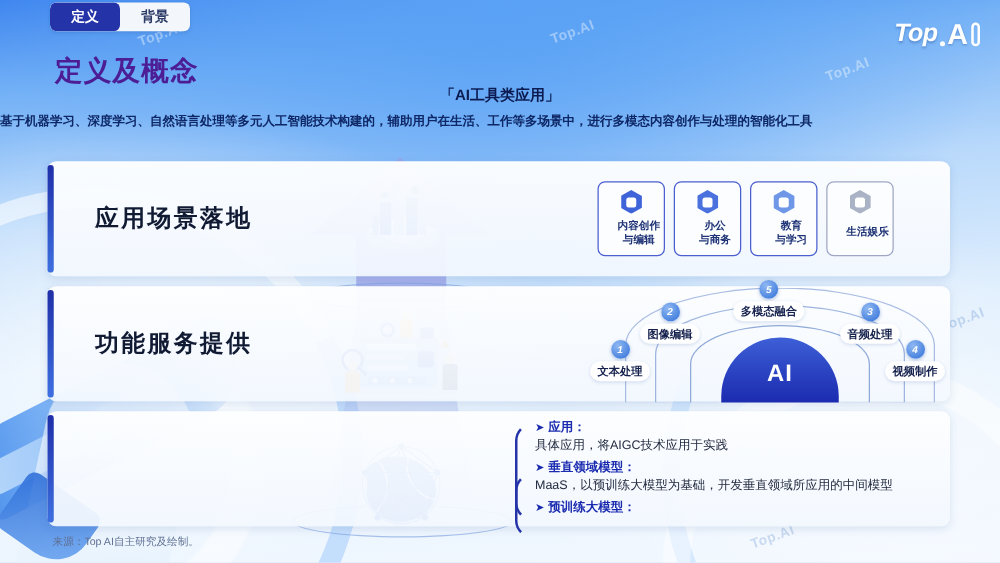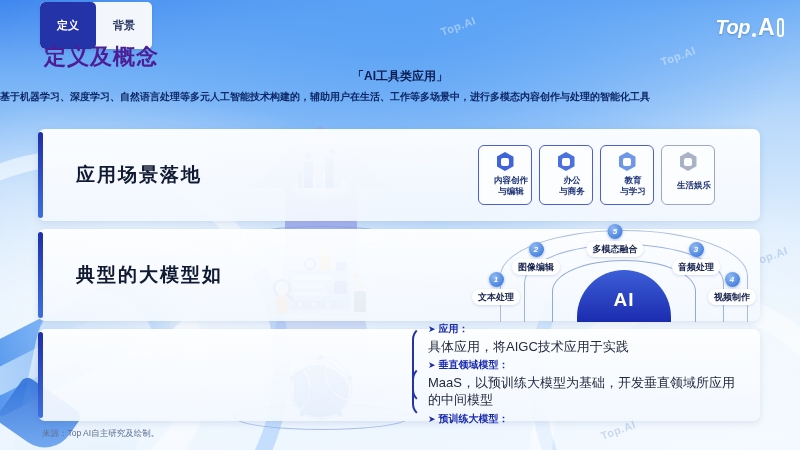--- a/index.html
+++ b/index.html
@@ -45,21 +45,21 @@
            transform:rotate(35deg); opacity:.9; }
 
   
   .wm { position:absolute; color:rgba(255,255,255,.40); font-weight:700;
         font-size:11px; letter-spacing:.5px; transform:rotate(-20deg); user-select:none; }
 
   
   .tabs { position:absolute; left:40px; top:2px; display:flex;
           background:#f3f6fb; border-radius:5px; overflow:hidden;
           box-shadow:0 1px 3px rgba(30,70,140,.18); }
-  .tab { padding:16px 17px; font-size:11px; font-weight:700; color:#2b3a66; cursor:pointer; }
+  .tab { padding:4px 17px; font-size:11px; font-weight:700; color:#2b3a66; cursor:pointer; }
   .tab.active { background:#2433a8; color:#fff; border-radius:5px; }
 
   
   .logo { position:absolute; right:16px; top:14px; display:flex; align-items:center;
           gap:2px; color:#fff; font-weight:800; font-style:italic; font-size:20px;
           letter-spacing:-.5px; text-shadow:0 1px 2px rgba(20,60,130,.35); }
   .logo .dot { width:4px; height:4px; background:#fff; border-radius:50%; align-self:flex-end; margin-bottom:4px; }
   .logo .ai { position:relative; font-style:normal; font-size:23px; }
   .logo .bar { display:inline-block; width:7px; height:19px; border:2px solid #fff;
                border-radius:4px; vertical-align:-3px; margin-left:1px; }
@@ -147,21 +147,21 @@
   .n-2 { left:32px; top:16px; }
   .n-3 { right:30px; top:16px; }
   .n-1 { left:-8px; top:46px; }
   .n-4 { right:-6px; top:46px; }
 
   
   .bullets { position:absolute; right:22px; top:50%; transform:translateY(-50%); width:310px; }
   .b-item { margin-bottom:3px; }
   .b-head { font-size:10px; font-weight:800; color:#1a2bb0; display:flex; align-items:center; gap:3px; }
   .b-head .chev { color:#1a2bb0; font-size:9px; }
-  .b-desc { font-size:13px; color:#222a3f; margin:1.5px 0 0 0; line-height:1.35; }
+  .b-desc { font-size:10px; color:#222a3f; margin:1.5px 0 0 0; line-height:1.35; }
   .brace { position:absolute; left:-16px; top:4px; width:14px; height:78px;
            border:2px solid #2433a8; border-right:none; border-radius:14px 0 0 14px;
            border-top-color:transparent; border-bottom-color:transparent; }
   .brace2 { position:absolute; left:-16px; top:44px; width:14px; height:52px;
            border:2px solid #2433a8; border-right:none; border-radius:14px 0 0 14px;
            border-top-color:transparent; border-bottom-color:transparent; }
 
   .footer { position:absolute; left:42px; bottom:10px; font-size:8.5px; color:#5f6f92; }
 </style>
 </head>
@@ -296,21 +296,21 @@
       <div class="hexo h4">
           <div class="gi"></div>
         </div>
       <div class="card-lbl" style="white-space:pre-line;margin-top:9px">生活娱乐</div>
     </div>
 
   </div>
 </div>
 
 <div class="panel p2">
-  <div class="row-label">典型的大模型如</div>
+  <div class="row-label">功能服务提供</div>
 </div>
 
 <div class="arc-wrap">
   <div class="arc arcA"></div>
   <div class="arc arcB"></div>
   <div class="arc arcC"></div>
 
   <div class="ai-dome">
     <span>AI</span>
   </div>

